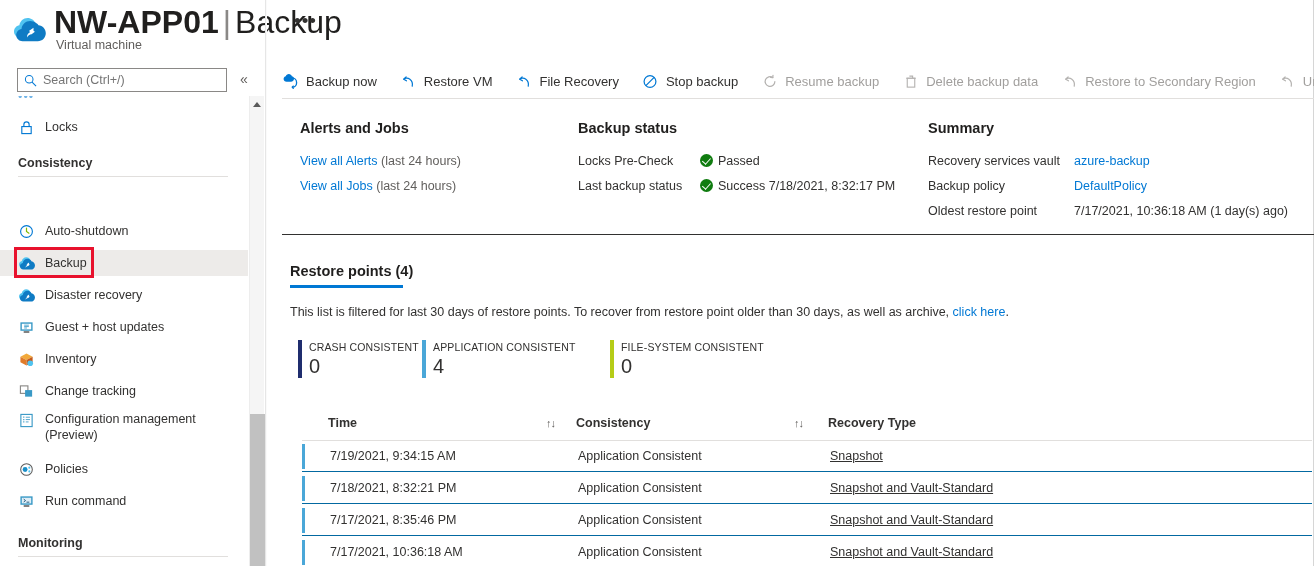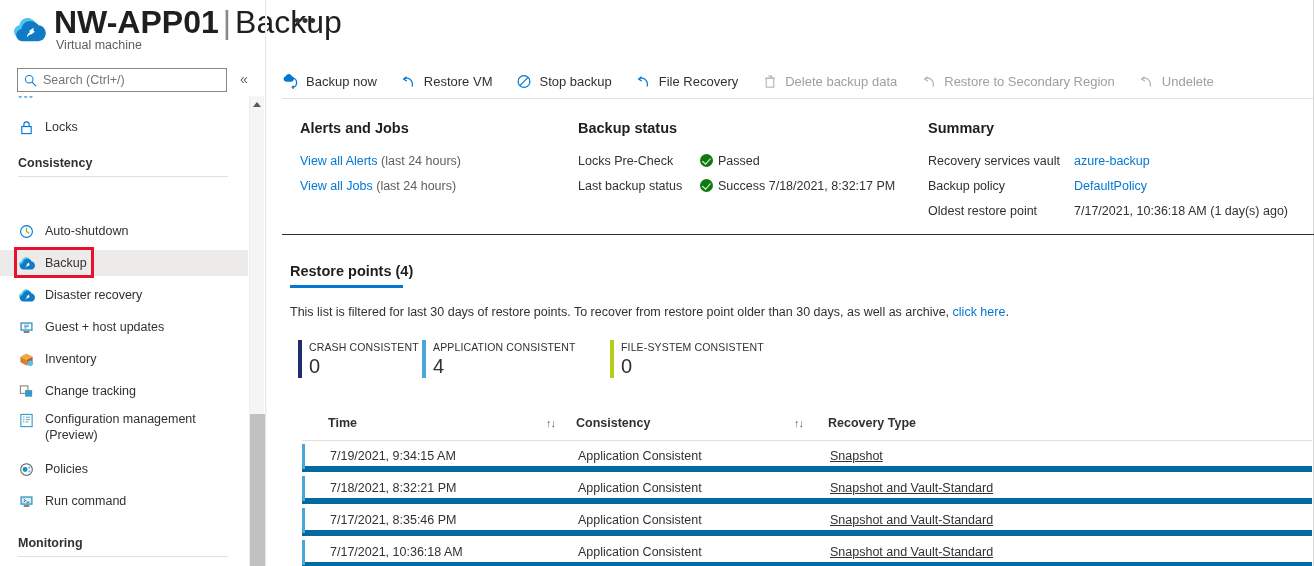--- a/index.html
+++ b/index.html
@@ -69,21 +69,21 @@
   .tabunder { position:absolute; left:290px; top:285px; width:113px; height:3px; background:#0078d4; }
   .filtertext { position:absolute; left:290px; top:305px; font-size:12.5px; color:#323130; }
 
   .stat { position:absolute; top:340px; }
   .stat .bar { position:absolute; left:0; top:0; width:4px; height:38px; }
   .stat .lab { position:absolute; left:11px; top:1px; font-size:10.5px; color:#323130; letter-spacing:.15px; white-space:nowrap; }
   .stat .val { position:absolute; left:11px; top:15px; font-size:20px; font-weight:400; color:#323130; }
   .th { position:absolute; font-size:12.5px; font-weight:600; color:#323130; }
   .sorticon { position:absolute; font-size:11px; color:#605e5c; letter-spacing:-1px; }
   .th-rule { position:absolute; left:302px; top:440px; width:1010px; height:1px; background:#e1dfdd; }
-  .row { position:absolute; left:302px; width:1010px; height:31px; border-bottom:6px solid #0369a1;text-align:center; }
+  .row { position:absolute; left:302px; width:1010px; height:31px; border-bottom:1px solid #0369a1;text-align:center; }
   .row .accent { position:absolute; left:0; top:3px; width:3px; height:25px; background:#4aa7d8; }
   .cell { position:absolute; top:8px; font-size:12.5px; color:#323130; white-space:nowrap; }
   .c-time { left:28px; }
   .c-cons { left:276px; }
   .c-rec  { left:528px;text-decoration:underline; }
 </style>
 </head>
 <body>
 
 <div id="root">
@@ -257,34 +257,43 @@
           <svg viewBox="0 0 16 16" width="16" height="15">
             <path d="M12.5 13 C12.5 13 13.5 8 10 5.5 C7.5 3.7 4.5 4.5 3.5 5.5" fill="none" stroke="#0078d4" stroke-width="1.3" stroke-linecap="round"></path>
             <path d="M3.5 5.5 L6 3.2 M3.5 5.5 L6.3 7.3" fill="none" stroke="#0078d4" stroke-width="1.3" stroke-linecap="round"></path>
           </svg>
         </span>
       <span>Restore VM</span>
     </div>
     <div class="cmd">
       <span class="ci">
           <svg viewBox="0 0 16 16" width="16" height="15">
+            <path d="M12.5 13 C12.5 13 13.5 8 10 5.5 C7.5 3.7 4.5 4.5 3.5 5.5" fill="none" stroke="#0078d4" stroke-width="1.3" stroke-linecap="round"></path>
+            <path d="M3.5 5.5 L6 3.2 M3.5 5.5 L6.3 7.3" fill="none" stroke="#0078d4" stroke-width="1.3" stroke-linecap="round"></path>
+          </svg>
+        </span>
+      <span>File Recovery</span>
+    </div>
+    <div class="cmd">
+      <span class="ci">
+          <svg viewBox="0 0 16 16" width="16" height="15">
             <circle cx="8" cy="8" r="6.3" fill="none" stroke="#0078d4" stroke-width="1.3"></circle>
             <line x1="3.6" y1="12.4" x2="12.4" y2="3.6" stroke="#0078d4" stroke-width="1.3"></line>
           </svg>
         </span>
       <span>Stop backup</span>
     </div>
-    <div class="cmd">
-      <span class="ci">
-          <svg viewBox="0 0 16 16" width="16" height="15">
-            <path d="M12.5 13 C12.5 13 13.5 8 10 5.5 C7.5 3.7 4.5 4.5 3.5 5.5" fill="none" stroke="#0078d4" stroke-width="1.3" stroke-linecap="round"></path>
-            <path d="M3.5 5.5 L6 3.2 M3.5 5.5 L6.3 7.3" fill="none" stroke="#0078d4" stroke-width="1.3" stroke-linecap="round"></path>
-          </svg>
-        </span>
-      <span>File Recovery</span>
+    <div class="cmd disabled">
+      <span class="ci">
+          <svg viewBox="0 0 16 16" width="16" height="15">
+            <path d="M13.2 8 A5.2 5.2 0 1 1 11 3.8" fill="none" stroke="#b5b3b1" stroke-width="1.3" stroke-linecap="round"></path>
+            <path d="M11 3.8 L11.2 1.4 M11 3.8 L8.6 3.6" fill="none" stroke="#b5b3b1" stroke-width="1.3" stroke-linecap="round"></path>
+          </svg>
+        </span>
+      <span>Resume backup</span>
     </div>
     <div class="cmd disabled">
       <span class="ci">
           <svg viewBox="0 0 16 16" width="16" height="15">
             <rect x="4" y="4.5" width="8" height="9.5" fill="none" stroke="#b5b3b1" stroke-width="1.2"></rect>
             <path d="M2.8 4.5 h10.4 M6.3 2.3 h3.4 v2.2" fill="none" stroke="#b5b3b1" stroke-width="1.2"></path>
           </svg>
         </span>
       <span>Delete backup data</span>
     </div>

